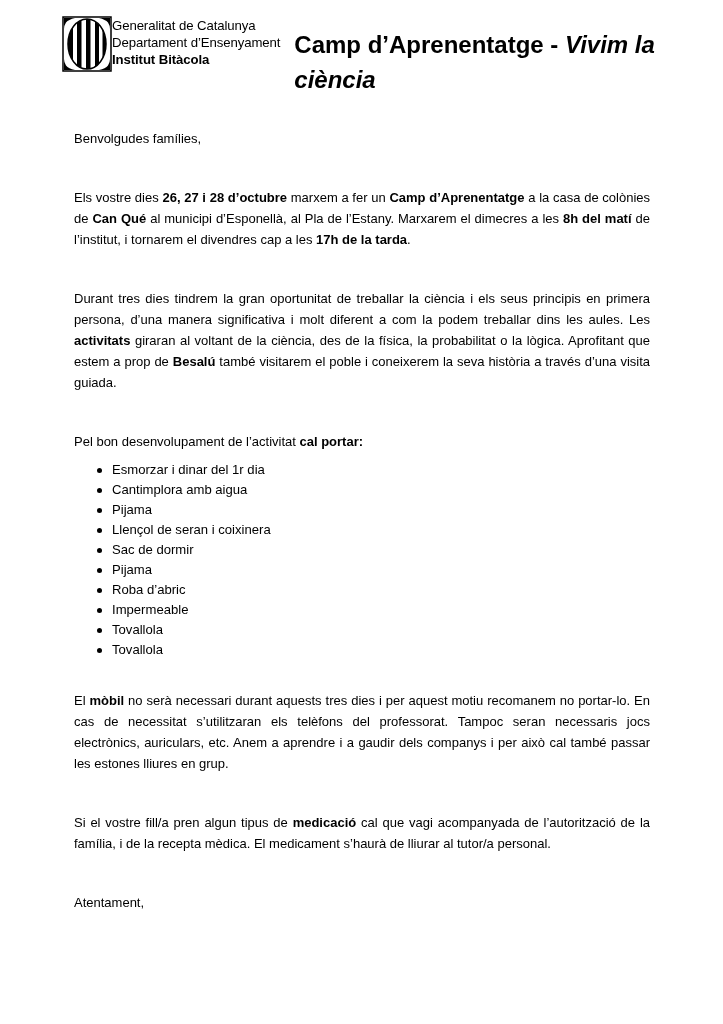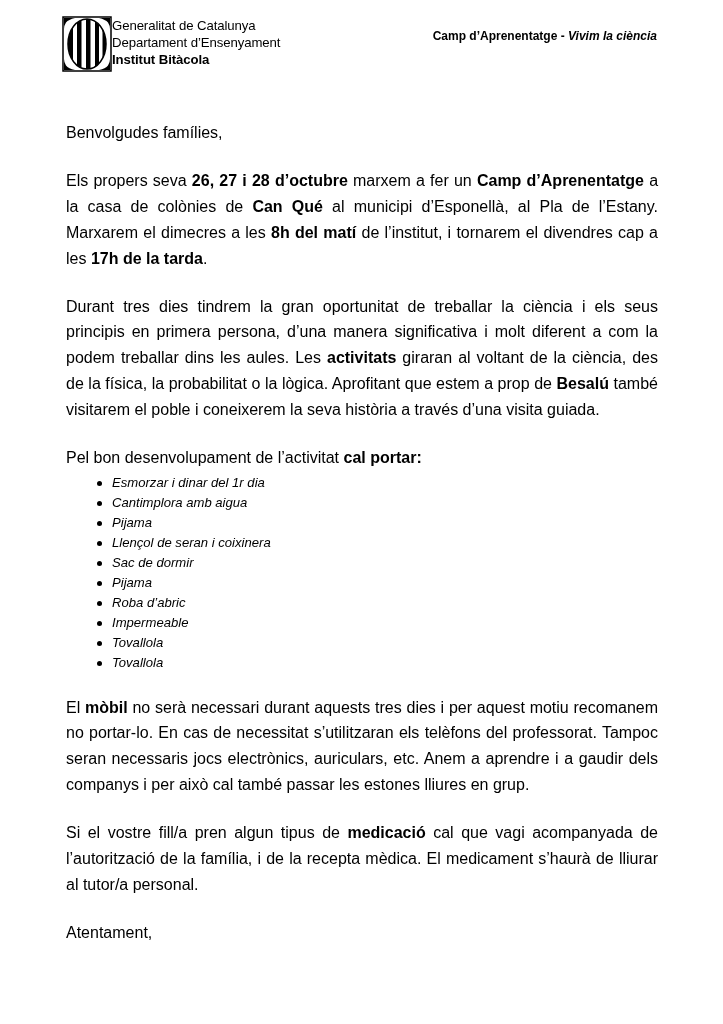--- a/index.html
+++ b/index.html
@@ -49,64 +49,63 @@
   .brand-line {
     font-size: 13.2px;
     letter-spacing: -0.1px;
     white-space: nowrap;
     color: #000;
   }
   .brand-line.bold { font-weight: bold; }
 
   .doc-title {
     flex: 1 1 auto;
-    text-align: right;
-    font-size: 12px;
+    text-align: left;
+    font-size: 24px;
     font-weight: bold;
     line-height: 1.45;
     padding-top: 12px;
     padding-left: 14px;
     padding-right: 4px;
   }
   .doc-title .ital {
     font-style: italic;
     font-weight: bold;
   }
 
   
   .content {
     position: absolute;
     left: 66px;
     top: 120px;
     width: 592px;
   }
   p.para {
-    margin: 0;
-    font-size: 16px;
+    margin: 8px;
+    font-size: 13px;
     line-height: 1.62;
     text-align: justify;
     text-justify: inter-word;
   }
   p.left { text-align: left; }
   .gap-lg { height: 22px; }
   b, strong { font-weight: bold; }
 
   
   ul.items {
     margin: 2px 0 0 0;
     padding: 0;
     list-style: none;
   }
   ul.items li {
     position: relative;
     font-size: 13.1px;
     line-height: 1.525;
     padding-left: 46px;
     text-align: left;
-    font-style: italic;
   }
   ul.items li .dot {
     position: absolute;
     left: 31px;
     top: 8px;
     width: 5px;
     height: 5px;
     background: #000;
     border-radius: 50%;
     display: block;
@@ -152,21 +151,21 @@
 
     <div class="doc-title"><span>Camp d’Aprenentatge - </span><span class="ital">Vivim la ciència</span></div>
   </div>
 
   <div class="content">
 
     <p class="para left">Benvolgudes famílies,</p>
 
     <div class="gap-lg"></div>
 
-    <p class="para"><span>Els propers seva </span><b>26, 27 i 28 d’octubre</b><span> marxem a fer un </span><b>Camp d’Aprenentatge</b><span> a la casa de colònies de </span><b>Can Qué</b><span> al municipi d’Esponellà, al Pla de l’Estany. Marxarem el dimecres a les </span><b>8h del matí</b><span> de l’institut, i tornarem el divendres cap a les </span><b>17h de la tarda</b><span>.</span></p>
+    <p class="para"><span>Els vostre dies </span><b>26, 27 i 28 d’octubre</b><span> marxem a fer un </span><b>Camp d’Aprenentatge</b><span> a la casa de colònies de </span><b>Can Qué</b><span> al municipi d’Esponellà, al Pla de l’Estany. Marxarem el dimecres a les </span><b>8h del matí</b><span> de l’institut, i tornarem el divendres cap a les </span><b>17h de la tarda</b><span>.</span></p>
 
     <div class="gap-lg"></div>
 
     <p class="para"><span>Durant tres dies tindrem la gran oportunitat de treballar la ciència i els seus principis en primera persona, d’una manera significativa i molt diferent a com la podem treballar dins les aules. Les </span><b>activitats</b><span> giraran al voltant de la ciència, des de la física, la probabilitat o la lògica. Aprofitant que estem a prop de </span><b>Besalú</b><span> també visitarem el poble i coneixerem la seva història a través d’una visita guiada.</span></p>
 
     <div class="gap-lg"></div>
 
     <p class="para left"><span>Pel bon desenvolupament de l’activitat </span><b>cal portar:</b></p>
 
     <ul class="items">

